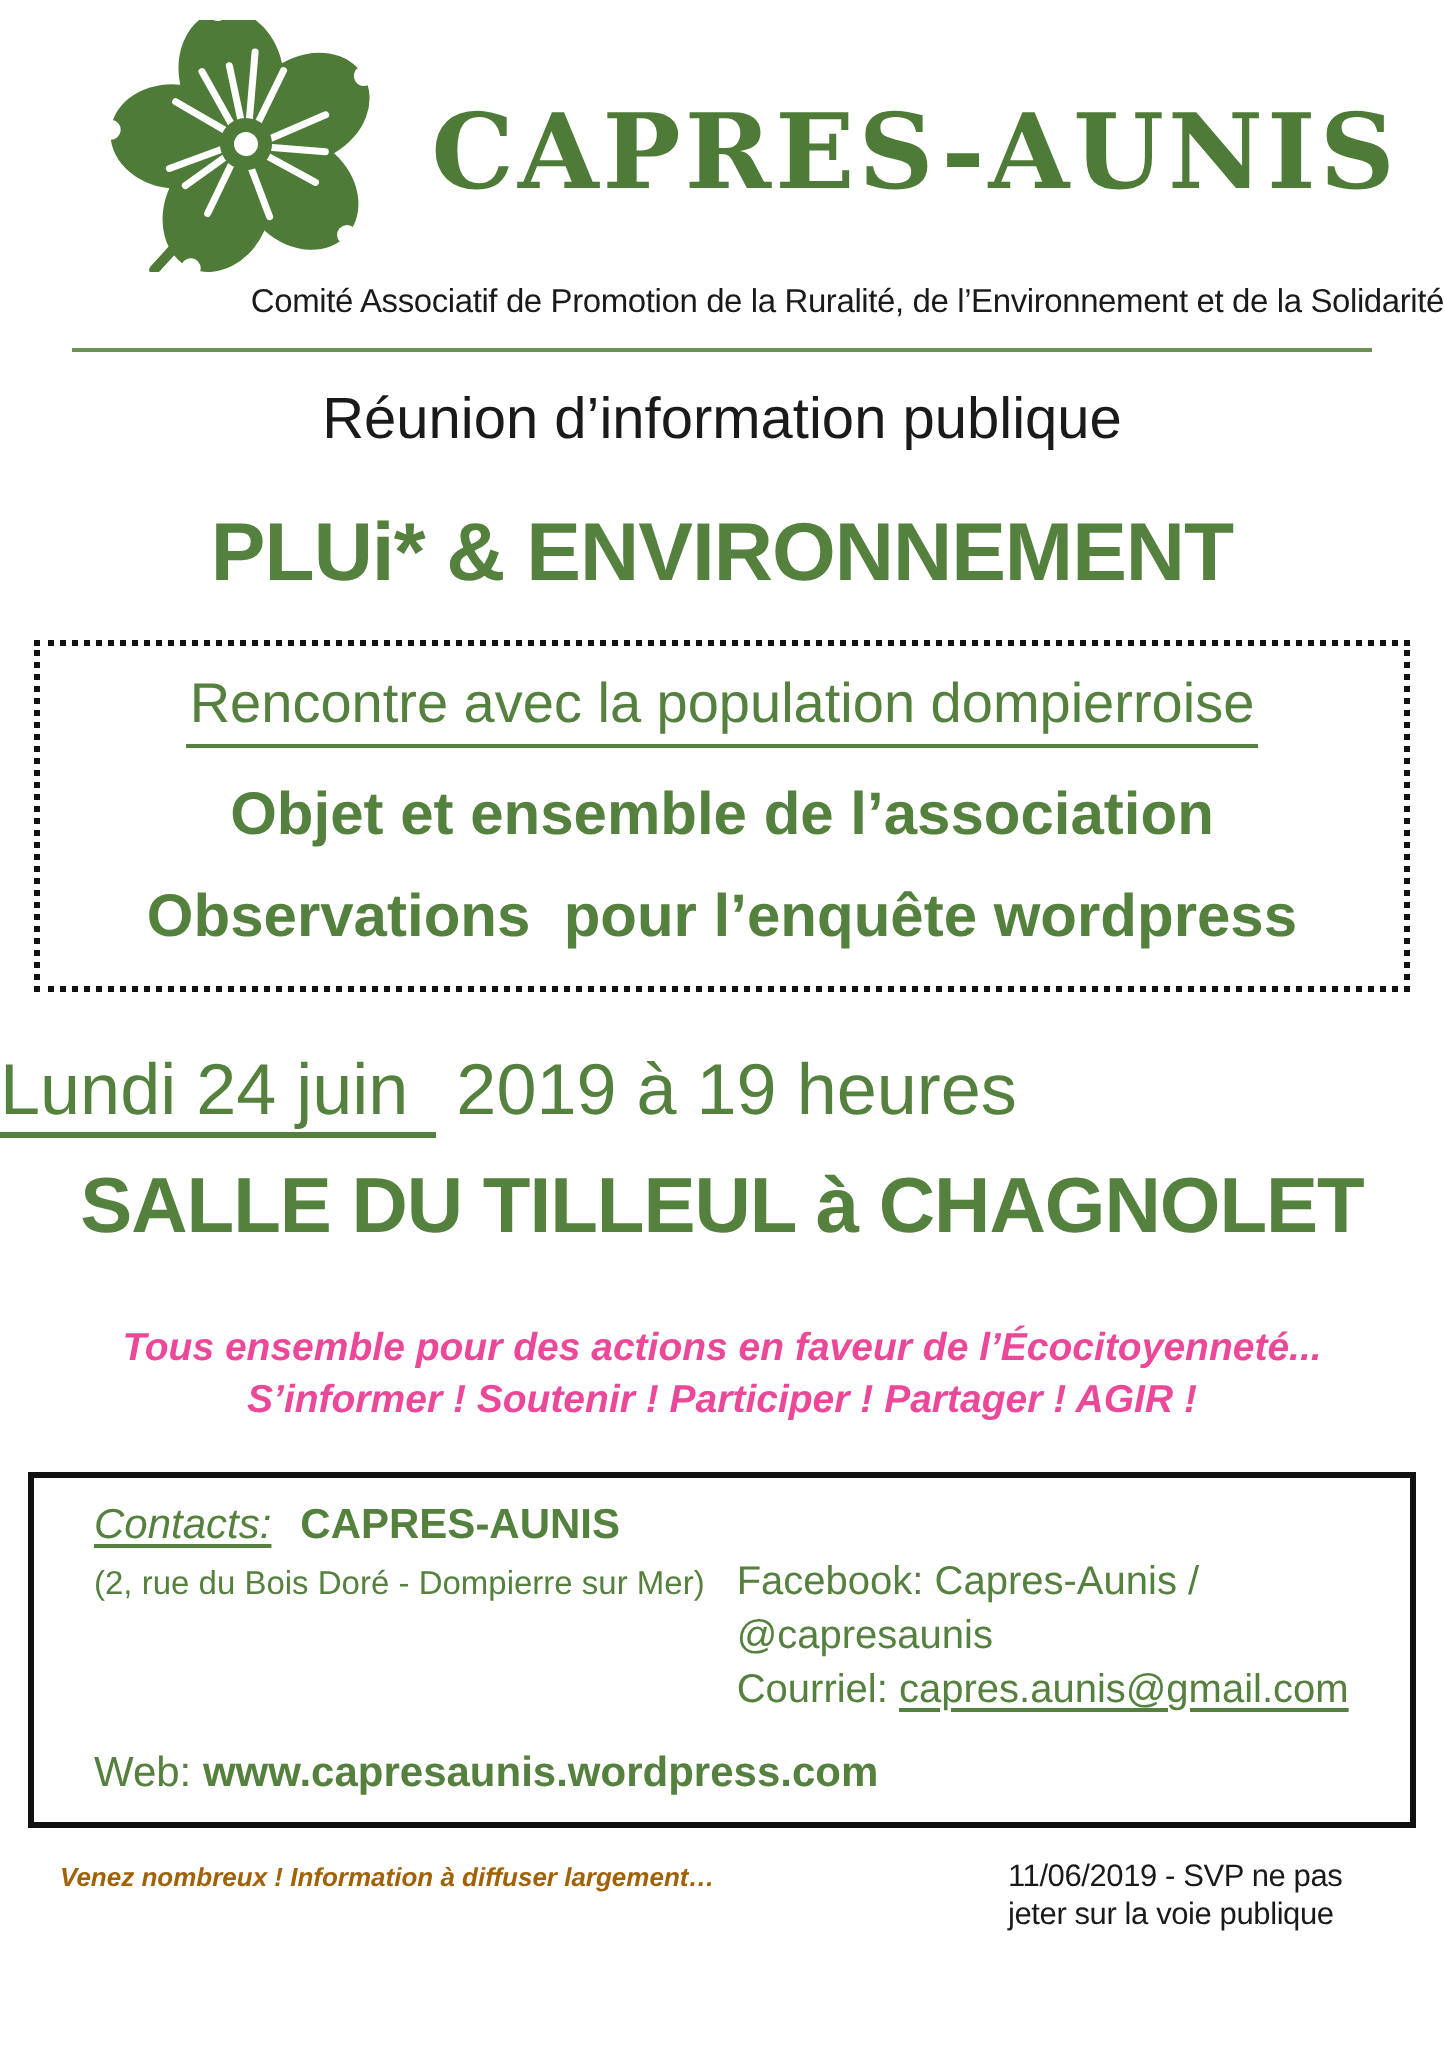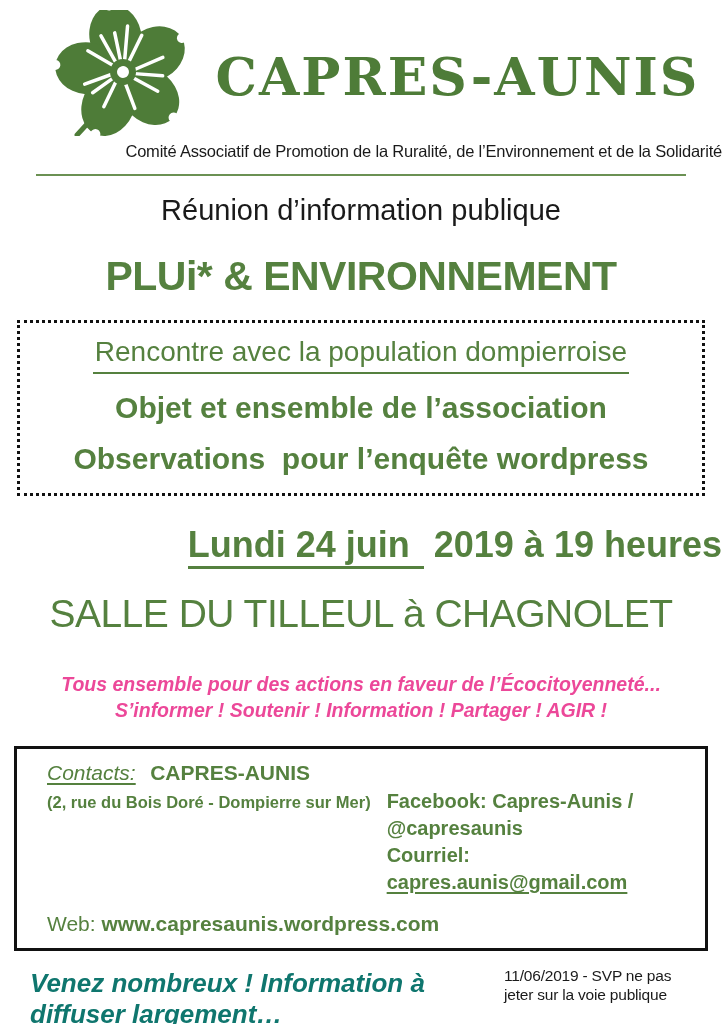--- a/index.html
+++ b/index.html
@@ -103,38 +103,38 @@
   .box-line-mixed .italic-part {
     font-size: 25px;
     font-weight: bold;
     font-style: italic;
     letter-spacing: -0.3px;
   }
 
   
   .event-date {
     margin-top: 26px;
-    text-align: right;
+    text-align: left;
     font-size: 36px;
-    font-weight: bold;
+    font-weight: normal;
     color: #55813f;
     line-height: 1.25;
   }
   .event-date .underlined {
     display: inline-block;
     border-bottom: 3px solid #55813f;
     padding-right: 14px;
     padding-bottom: 2px;
     line-height: 1.1;
   }
   .event-place {
-    margin-top: 23px;
+    margin-top: 13px;
     text-align: center;
     font-size: 39px;
-    font-weight: normal;
+    font-weight: bold;
     color: #55813f;
     letter-spacing: -0.5px;
   }
 
   
   .slogan {
     margin-top: 36px;
     text-align: center;
     font-size: 19.5px;
     font-weight: bold;
@@ -160,21 +160,20 @@
   .contacts-name {
     font-size: 21px;
     font-weight: bold;
     color: #55813f;
     margin-left: 10px;
   }
   .contacts-row2 {
     display: flex;
     align-items: flex-start;
     margin-top: 2px;
-    font-weight: bold;
   }
   .contacts-address {
     font-size: 16.5px;
     color: #55813f;
     padding-top: 5px;
     flex: 0 0 auto;
   }
   .contacts-channels {
     flex: 1;
     padding-left: 16px;
@@ -199,24 +198,24 @@
   }
 
   
   .footer {
     display: flex;
     align-items: flex-start;
     margin: 15px 22px 0 30px;
   }
   .footer-left {
     flex: 1;
-    font-size: 26px;
+    font-size: 13px;
     font-weight: bold;
     font-style: italic;
-    color: #0f766e;
+    color: #a16207;
     padding-top: 2px;
   }
   .footer-right {
     flex: 0 0 auto;
     width: 196px;
     font-size: 15.5px;
     color: #1a1a1a;
     line-height: 1.25;
     letter-spacing: -0.2px;
   }
@@ -282,21 +281,21 @@
   <div class="box-line">Observations  pour l’enquête wordpress</div>
 </div>
 
 <div class="event-date">
   <span class="underlined">Lundi 24 juin</span><span> 2019 à 19 heures</span>
 </div>
 <div class="event-place">SALLE DU TILLEUL à CHAGNOLET</div>
 
 <div class="slogan">
   <div>Tous ensemble pour des actions en faveur de l’Écocitoyenneté...</div>
-  <div>S’informer ! Soutenir ! Information ! Partager ! AGIR !</div>
+  <div>S’informer ! Soutenir ! Participer ! Partager ! AGIR !</div>
 </div>
 
 <div class="contacts-box">
   <div class="contacts-row1">
     <span class="contacts-label">Contacts:</span>
     <span class="contacts-name">CAPRES-AUNIS</span>
   </div>
   <div class="contacts-row2">
     <div class="contacts-address">(2, rue du Bois Doré - Dompierre sur Mer)</div>
     <div class="contacts-channels">

